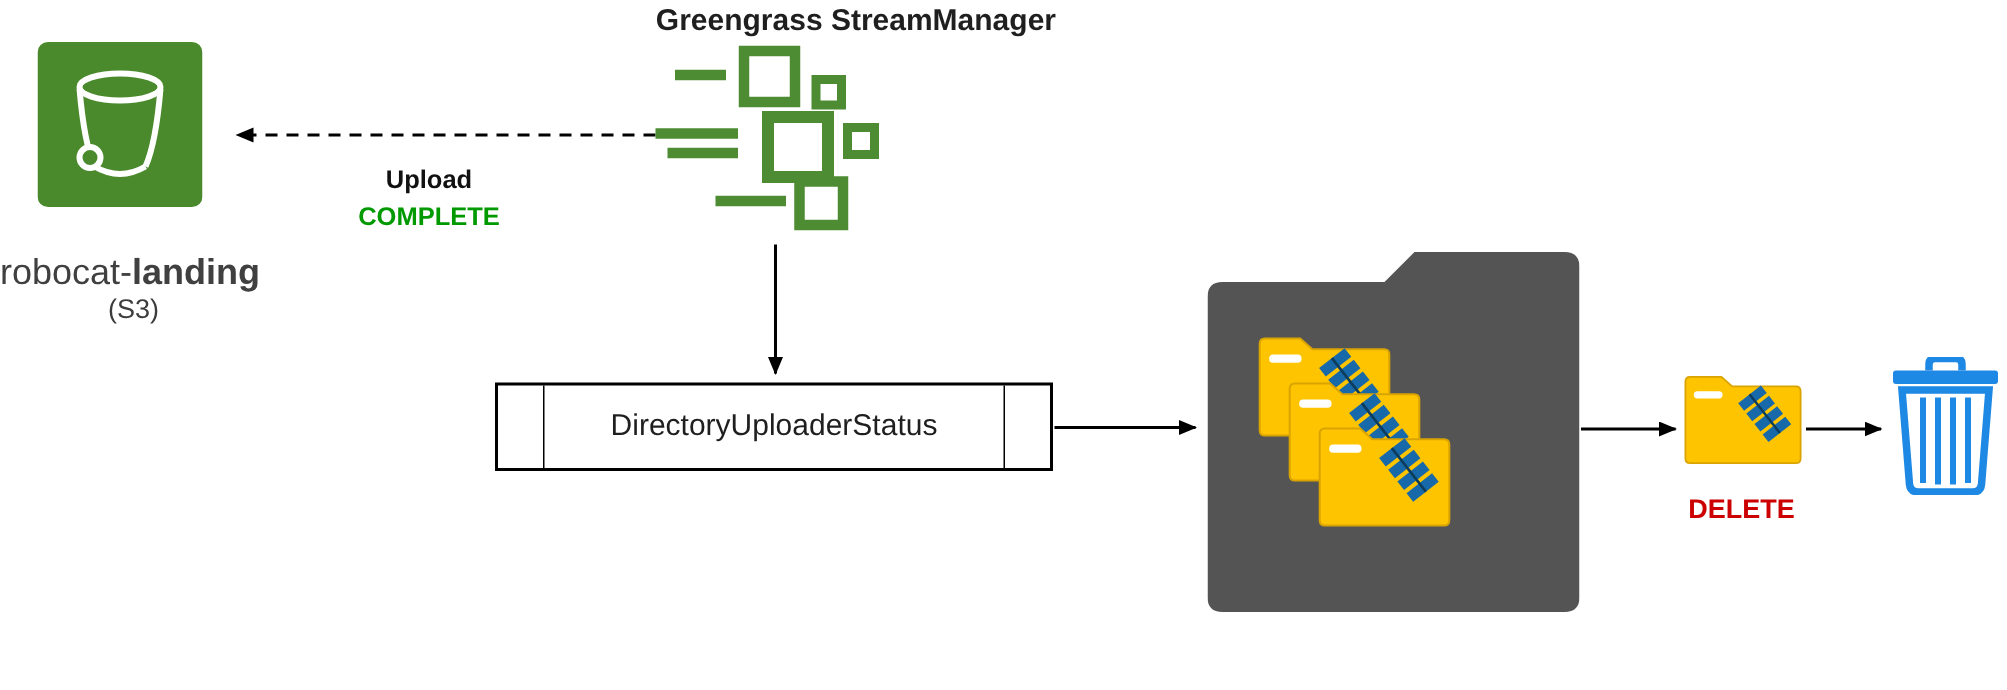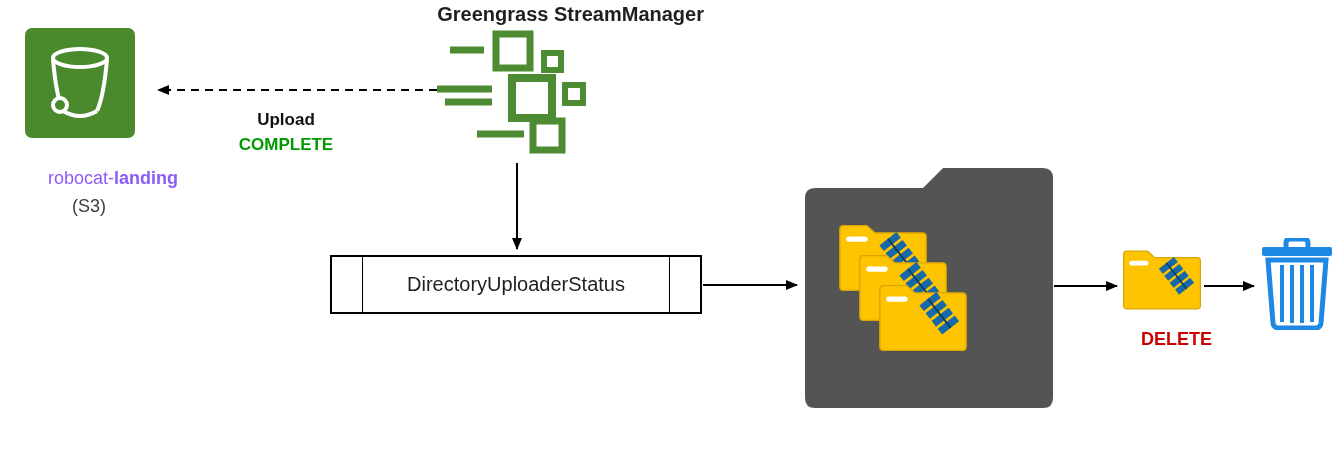--- a/index.html
+++ b/index.html
@@ -31,22 +31,22 @@
   .conn{stroke:var(--line_black);stroke-width:2;fill:none;}
   .conn.dashed{stroke-dasharray:8 6;}
 
   .diagram-title{
     left:330px;top:3px;width:374px;
     text-align:right;
     font-size:20px;font-weight:bold;color:#1f1f1f;
   }
   .s3-label{
     left:0px;top:168px;width:178px;
-    text-align:right;
-    font-size:18px;color:#8b5cf6;
+    text-align:left;
+    font-size:24px;color:#404040;
   }
   .s3-label .bold{font-weight:bold;}
   .s3-type{
     left:0px;top:196px;width:178px;
     text-align:center;
     font-size:18px;color:#3d3d3d;
   }
   .upload-label{
     left:212px;top:107px;width:148px;
     text-align:center;line-height:25px;
@@ -73,21 +73,21 @@
     font-size:20px;color:#1f1f1f;
   }
 
   .folder-path{
     left:779px;top:421px;width:300px;
     text-align:center;
     font-size:19px;font-weight:bold;color:#111111;
   }
   .delete-label{
     left:1110px;top:329px;width:102px;
-    text-align:right;
+    text-align:center;
     font-size:18px;font-weight:bold;color:var(--delete_red);
   }
 
   
   .s3-tile{fill:var(--aws_green);}
   .s3-stroke{stroke:#ffffff;fill:none;stroke-width:4;}
   .s3-ball{fill:var(--aws_green);stroke:#ffffff;stroke-width:4;}
   .gg{stroke:var(--gg_green);fill:none;}
   .folder-body{fill:var(--folder_gray);}
   .zip-body{fill:var(--zip_yellow);stroke:#D9A400;stroke-width:1.5;}

